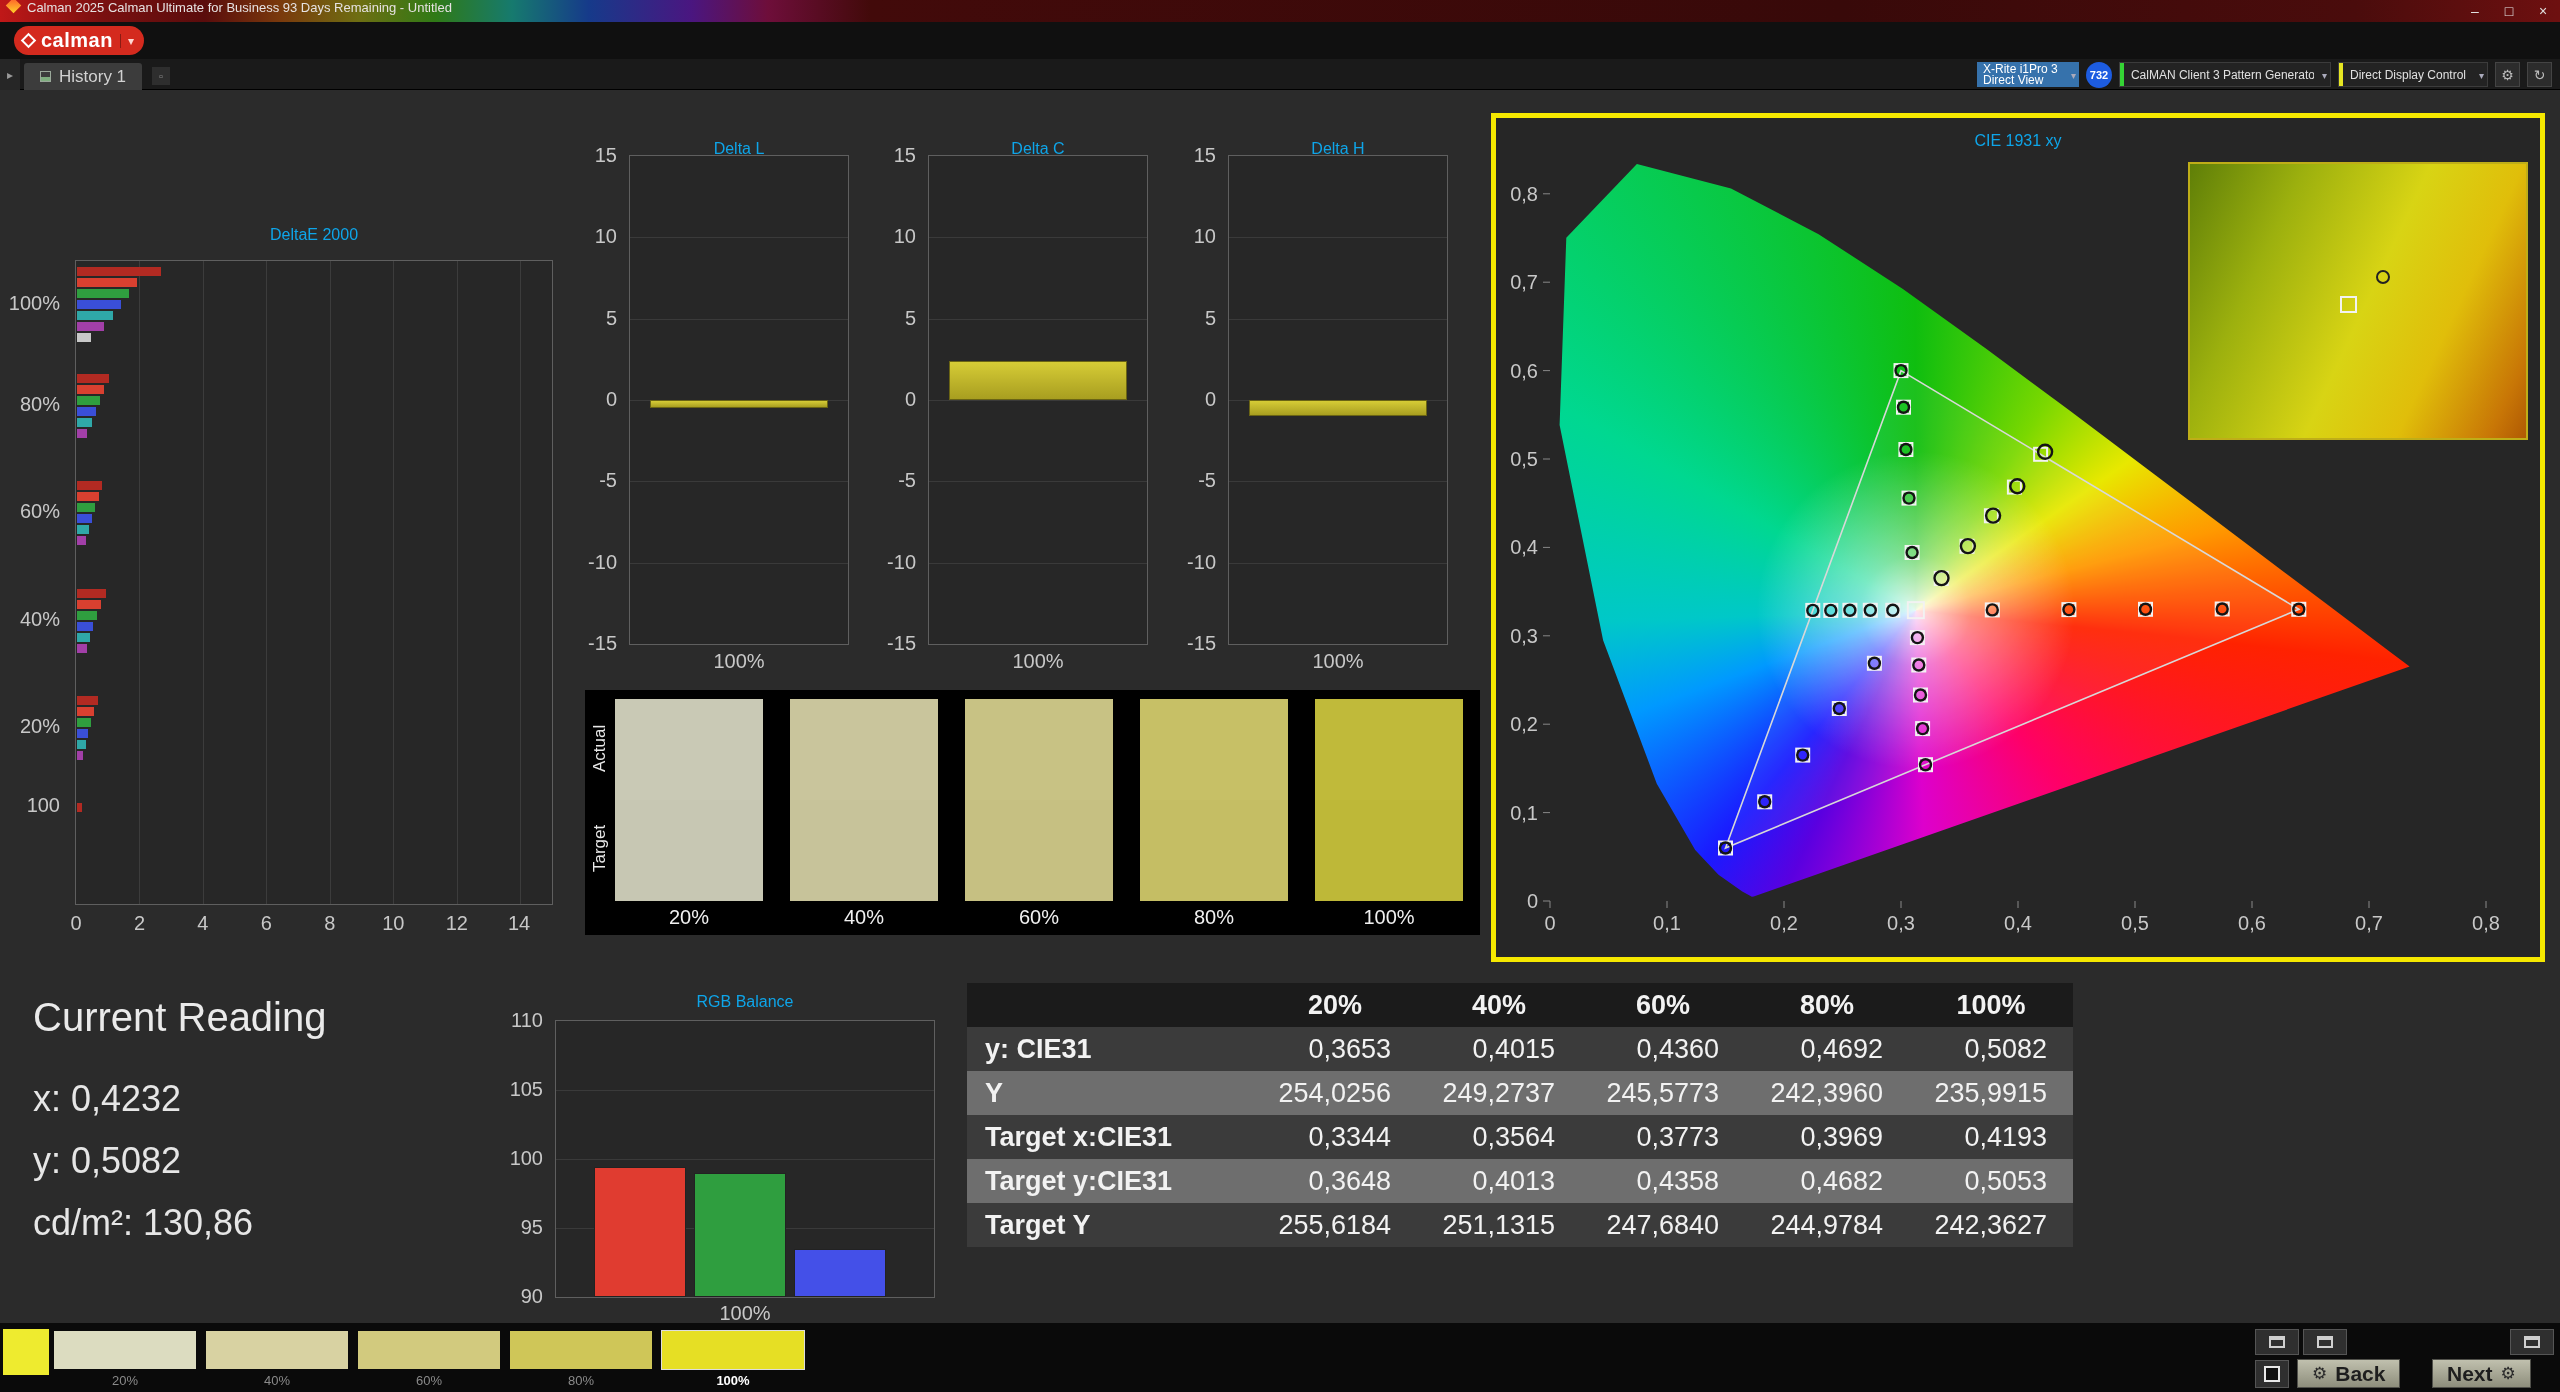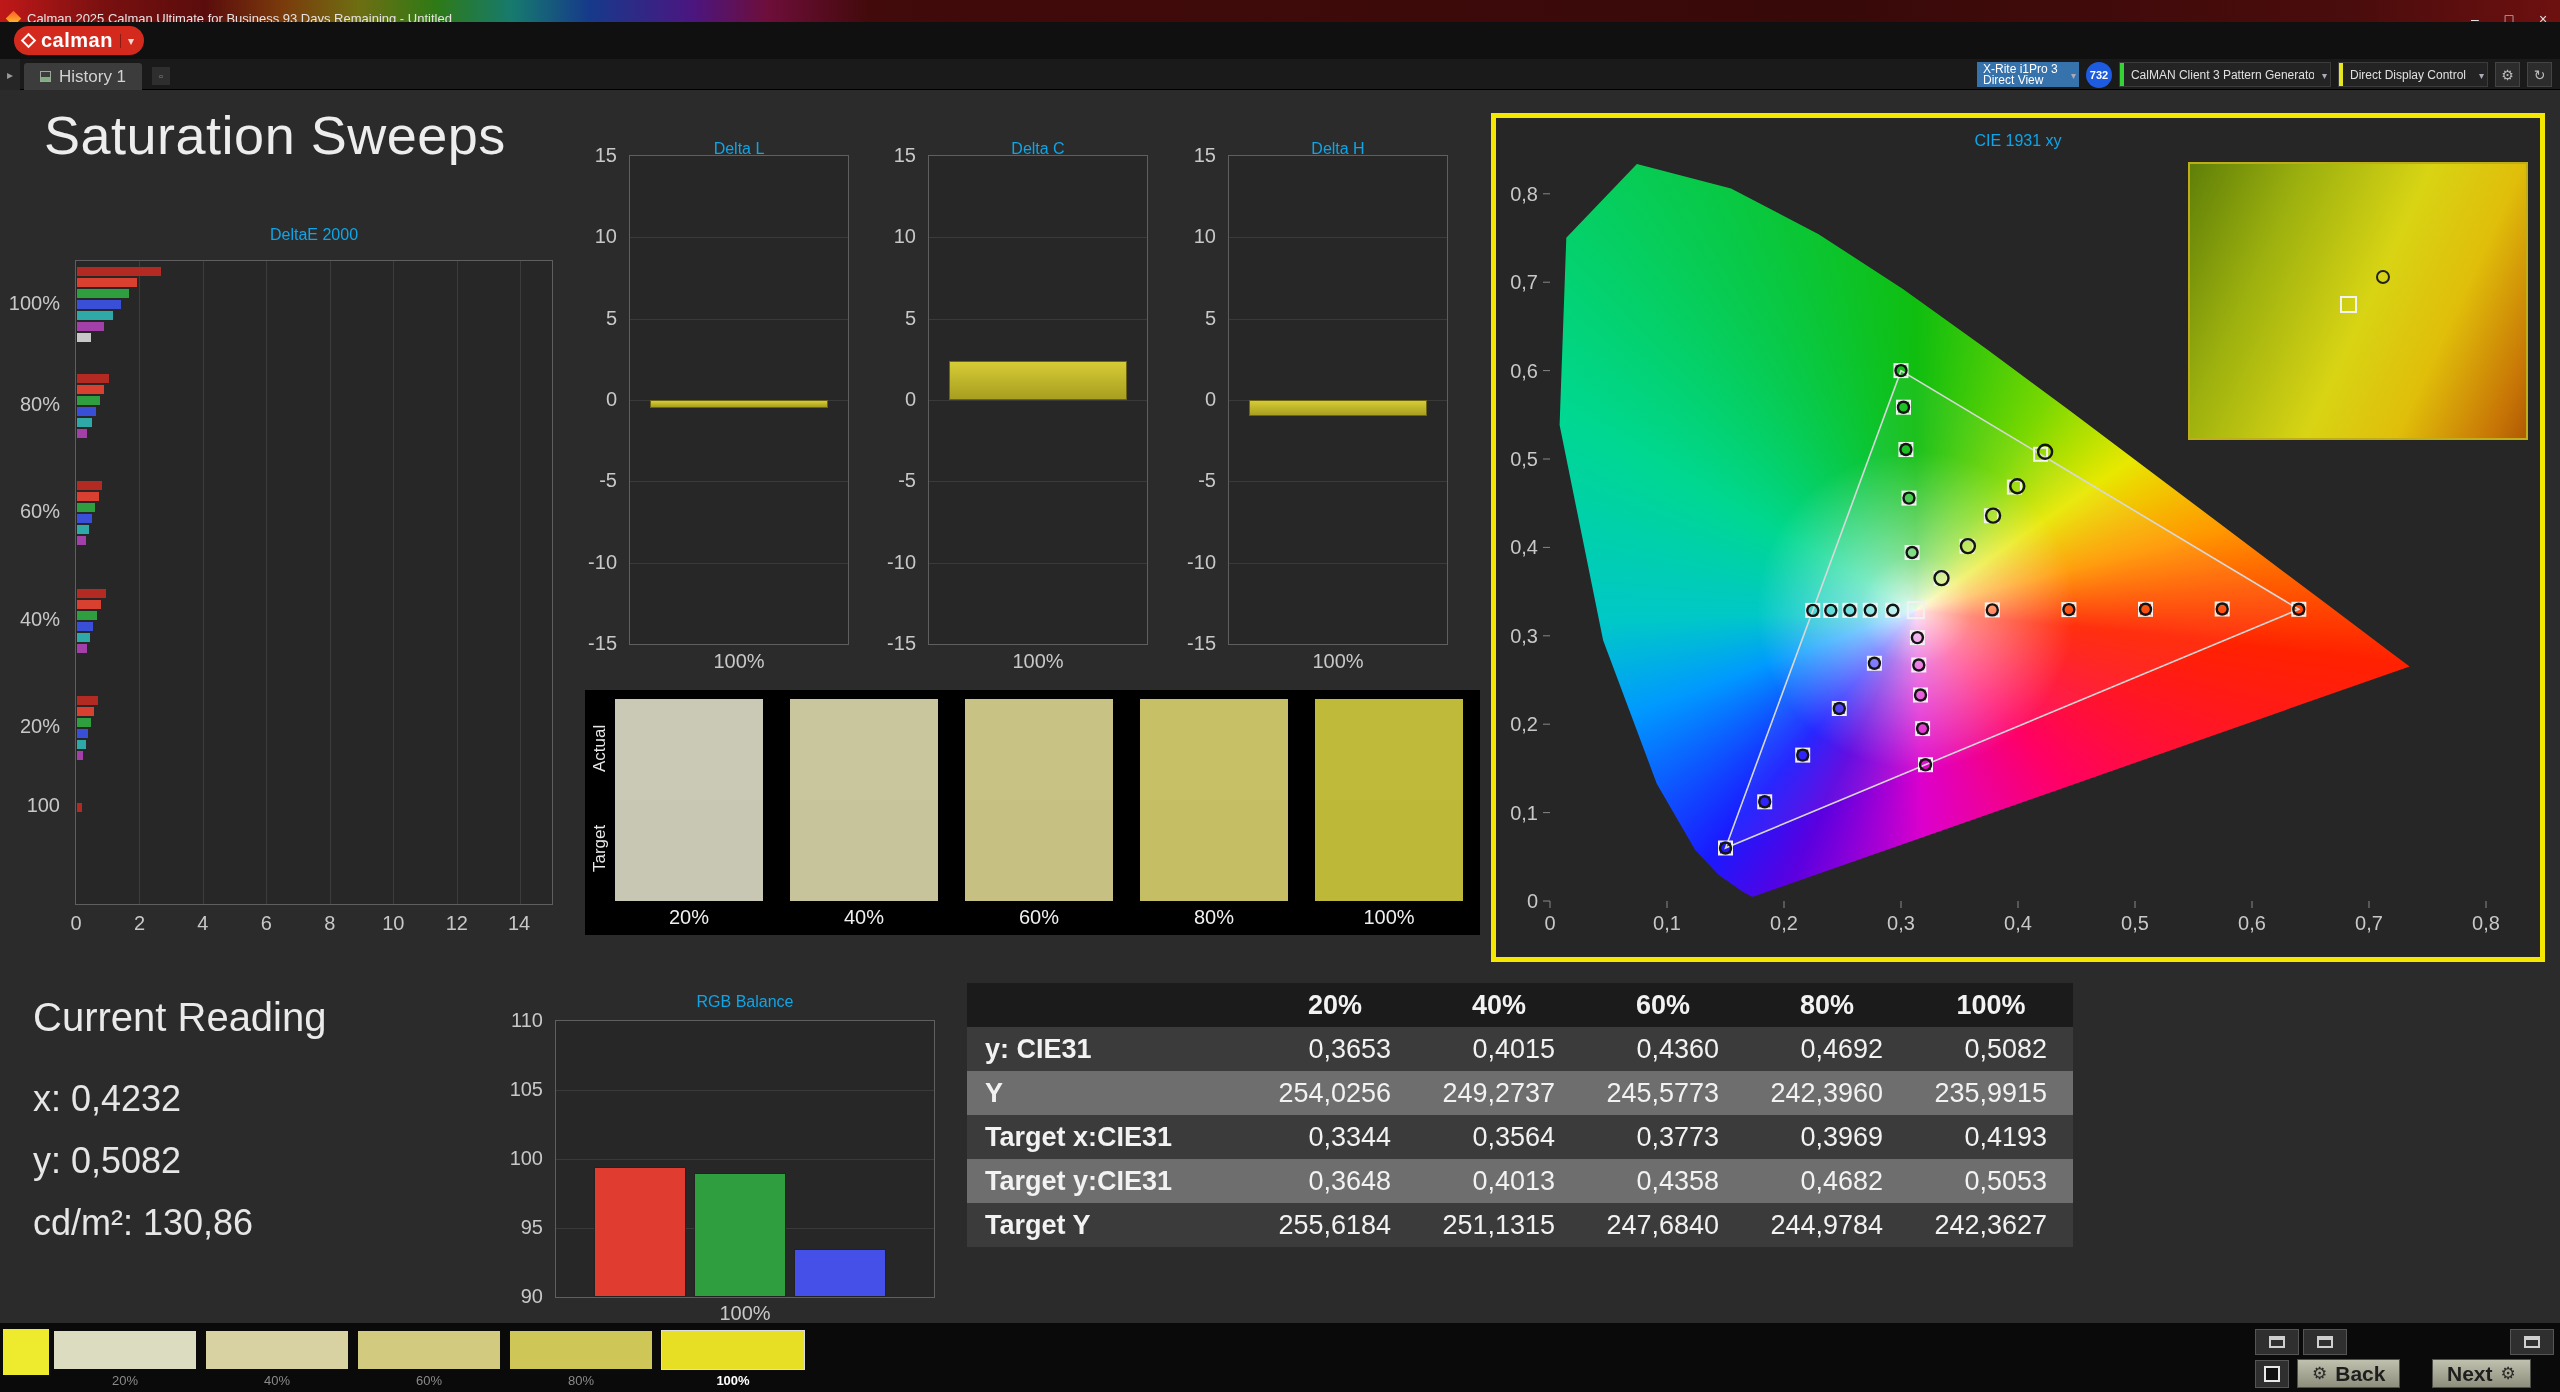--- a/index.html
+++ b/index.html
@@ -3,21 +3,21 @@
 <meta charset="utf-8">
 <style>
   *{box-sizing:border-box;margin:0;padding:0}
   html,body{background:#000}
   body{font-family:"Liberation Sans",sans-serif;-webkit-font-smoothing:antialiased}
   .app{position:relative;width:2560px;height:1392px;background:#2b2b2b;overflow:hidden}
 
   
   .titlebar{position:absolute;left:0;top:0;width:2560px;height:37px;
     background:linear-gradient(90deg,#c01818 0%,#7a1010 4%,#5a0c0c 8%,#7a3a0c 11%,#6e6e12 14%,#2f7a16 17%,#167a6e 20%,#163a8a 23%,#4a1680 27%,#6e0e3a 30%,#420a0a 34%,#380909 72%,#4a0c0c 92%,#6e1010 100%);
-    display:flex;align-items:center;color:#e8e8e8;font-size:13px}
+    display:flex;align-items:flex-start;color:#e8e8e8;font-size:13px}
   .app-icon{width:11px;height:11px;margin:0 8px 0 8px;transform:rotate(45deg);
     background:linear-gradient(135deg,#ff5a2a,#ffd22a);flex:0 0 auto}
   .title-text{white-space:nowrap;color:#e6e2e2}
   .win-controls{margin-left:auto;display:flex}
   .win-btn{width:34px;text-align:center;color:#e0e0e0;font-size:14px;line-height:22px;cursor:default}
 
   
   .menubar{position:absolute;left:0;top:22px;width:2560px;height:37px;background:#101010}
   .logo-pill{position:absolute;left:14px;top:4px;height:29px;border-radius:15px;background:#d42a1e;
     display:inline-flex;align-items:center;padding:0 10px 0 9px;gap:7px}
@@ -175,21 +175,20 @@
       <div class="tool-btn">
         <span>⚙</span>
       </div>
       <div class="tool-btn">
         <span>↻</span>
       </div>
     </div>
   </div>
 
   <div class="main">
-    <div id="page-title">Saturation Sweeps</div>
 
     <div class="chart-title" style="left:314px;top:136px">DeltaE 2000</div>
     <div id="deltaE-ylabels">
         <div style="position: absolute; right: 8px; top: 31.5px; color: rgb(200, 200, 200); font-size: 20px;">100%</div>
         <div style="position: absolute; right: 8px; top: 133.167px; color: rgb(200, 200, 200); font-size: 20px;">80%</div>
         <div style="position: absolute; right: 8px; top: 240.333px; color: rgb(200, 200, 200); font-size: 20px;">60%</div>
         <div style="position: absolute; right: 8px; top: 347.5px; color: rgb(200, 200, 200); font-size: 20px;">40%</div>
         <div style="position: absolute; right: 8px; top: 454.667px; color: rgb(200, 200, 200); font-size: 20px;">20%</div>
         <div style="position: absolute; right: 8px; top: 534.333px; color: rgb(200, 200, 200); font-size: 20px;">100</div>
       </div>

